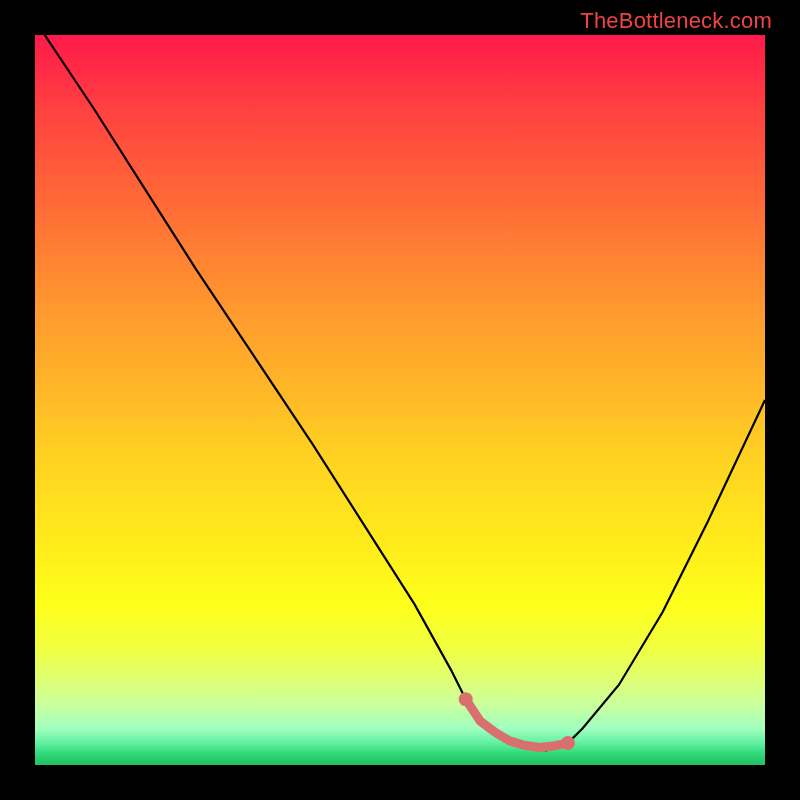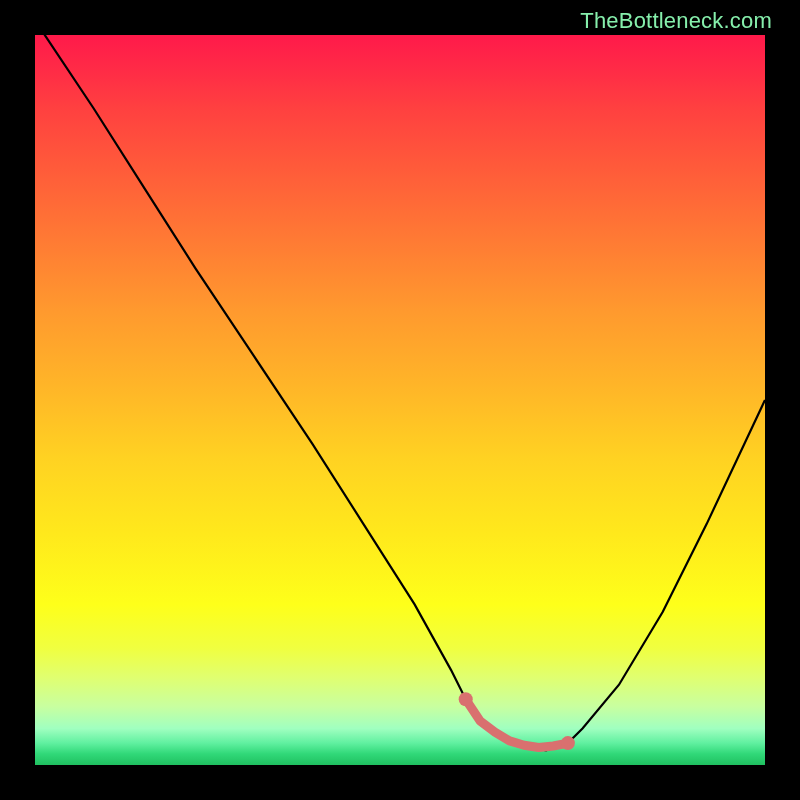--- a/index.html
+++ b/index.html
@@ -44,21 +44,21 @@
   svg.lines {
     position: absolute;
     inset: 0;
     width: 100%;
     height: 100%;
   }
   .watermark {
     position: absolute;
     top: 8px;
     right: 28px;
-    color: #86efac;
+    color: #ef4444;
     font-size: 22px;
     font-weight: 500;
     letter-spacing: 0.2px;
   }
 </style>
 </head>
 <body>
 
 <div class="watermark">TheBottleneck.com</div>
 

